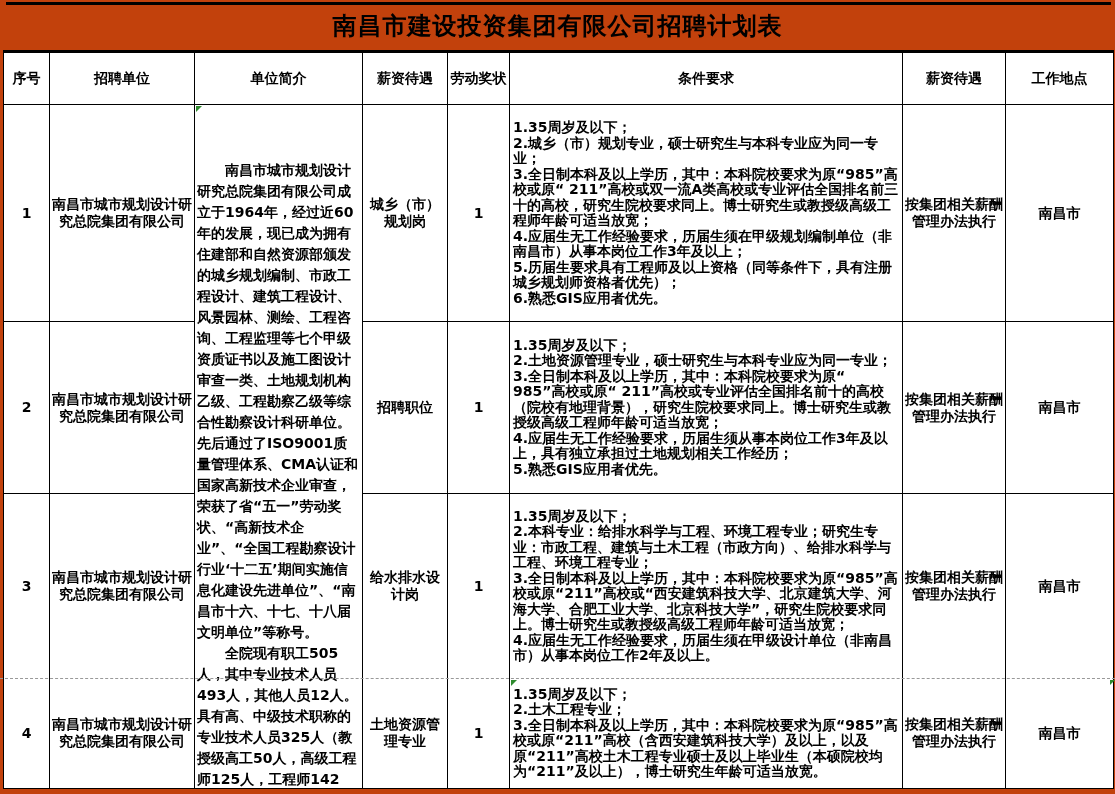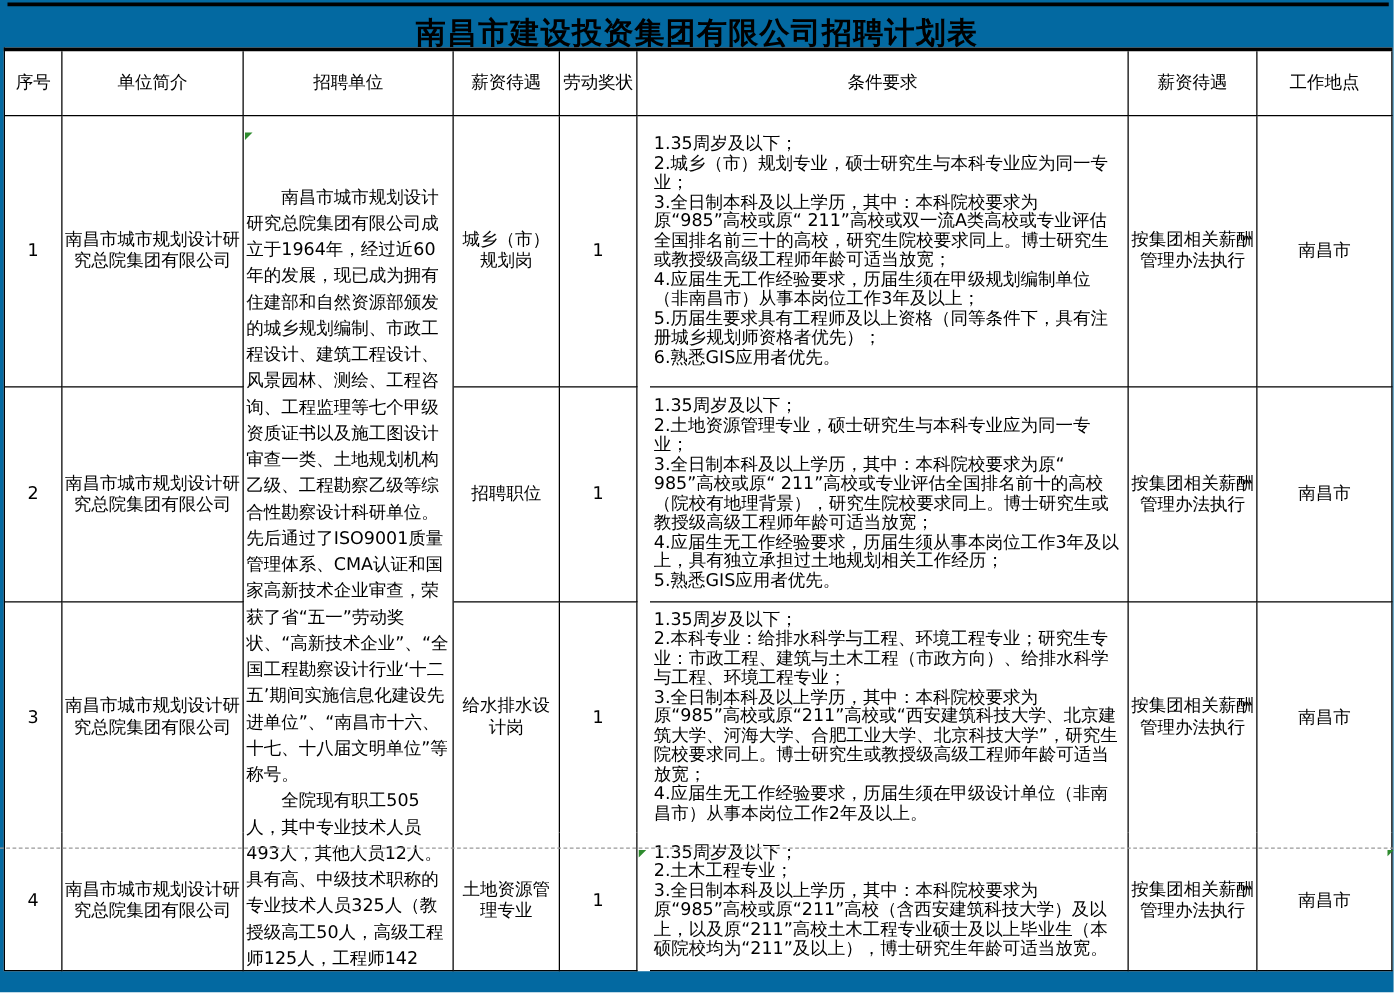--- a/index.html
+++ b/index.html
@@ -1,44 +1,44 @@
 <!DOCTYPE html>
 <html><head>
 <meta charset="utf-8">
 <style>
   html,body{margin:0;padding:0;background:#fff;}
   .sheet{
-    position:relative;width:1115px;height:794px;background:#0369a1;
+    position:relative;width:1115px;height:794px;background:#c2410c;
     overflow:hidden;font-family:"DejaVu Sans","Liberation Sans",sans-serif;color:#000;
   }
   .top-rule{position:absolute;left:6px;top:2px;width:1105px;height:3px;background:#000;}
   .title{
     position:absolute;left:0;top:10px;width:1115px;text-align:center;
     font-size:24px;font-weight:bold;line-height:32px;letter-spacing:1px;
   }
   .grid{
-    position:absolute;left:3px;top:38px;background:#fff;
+    position:absolute;left:3px;top:50px;background:#fff;
     display:grid;
     grid-template-columns:46px 145px 168px 85px 62px 393px 103px 108px;
     grid-template-rows:52px 217px 172px 184px 111px;
-    border-top:3px solid #000;border-left:1px solid #000;
+    border-top:3px solid #000;border-left:1px solid #000;font-weight:bold;
   }
   .c{
     border-right:1px solid #000;border-bottom:1px solid #000;
     box-sizing:border-box;overflow:hidden;
     display:flex;align-items:center;justify-content:center;
     text-align:center;font-size:14px;line-height:17px;
     padding:0 2px;
   }
   .hdr{font-size:14px;}
   .pos{padding:0 6px;}
   .req{
     justify-content:flex-start;align-items:center;text-align:left;
     padding:2px 3px;font-size:14px;line-height:15.5px;
-    white-space:pre-wrap;overflow-wrap:break-word;margin-left:10px;
+    white-space:pre-wrap;overflow-wrap:break-word;
   }
   .intro{
     grid-row:span 4;display:block;text-align:left;
     padding:55px 2px 13px 2px;font-size:14px;line-height:21px;
     white-space:pre-wrap;overflow-wrap:break-word;
   }
   .nb{border-bottom:none;}
   .pagebreak{
     position:absolute;left:0;top:678px;width:1115px;height:0;
     border-top:1px dashed #999999;z-index:5;
@@ -52,22 +52,22 @@
 </head>
 <body>
 
 <div class="sheet">
   <div class="top-rule"></div>
   <div class="title">南昌市建设投资集团有限公司招聘计划表</div>
 
   <div class="grid">
 
     <div class="c hdr">序号</div>
+    <div class="c hdr">招聘单位</div>
     <div class="c hdr">单位简介</div>
-    <div class="c hdr">招聘单位</div>
     <div class="c hdr">薪资待遇</div>
     <div class="c hdr">劳动奖状</div>
     <div class="c hdr">条件要求</div>
     <div class="c hdr">薪资待遇</div>
     <div class="c hdr">工作地点</div>
 
     <div class="c">1</div>
     <div class="c">南昌市城市规划设计研究总院集团有限公司</div>
     <div class="c intro">　　南昌市城市规划设计研究总院集团有限公司成立于1964年，经过近60年的发展，现已成为拥有住建部和自然资源部颁发的城乡规划编制、市政工程设计、建筑工程设计、风景园林、测绘、工程咨询、工程监理等七个甲级资质证书以及施工图设计审查一类、土地规划机构乙级、工程勘察乙级等综合性勘察设计科研单位。先后通过了ISO9001质量管理体系、CMA认证和国家高新技术企业审查，荣获了省“五一”劳动奖状、“高新技术企业”、“全国工程勘察设计行业‘十二五’期间实施信息化建设先进单位”、“南昌市十六、十七、十八届文明单位”等称号。
 　　全院现有职工505人，其中专业技术人员493人，其他人员12人。具有高、中级技术职称的专业技术人员325人（教授级高工50人，高级工程师125人，工程师142人，会计师6人，经济师2人），享受市政府特殊津贴专家3人，各类国家注册执业人员238人次。拥有城市规划、道路、桥隧、建筑、结构、给排水、电气、暖通、风景园林、交通工程、测绘、技术经</div>

